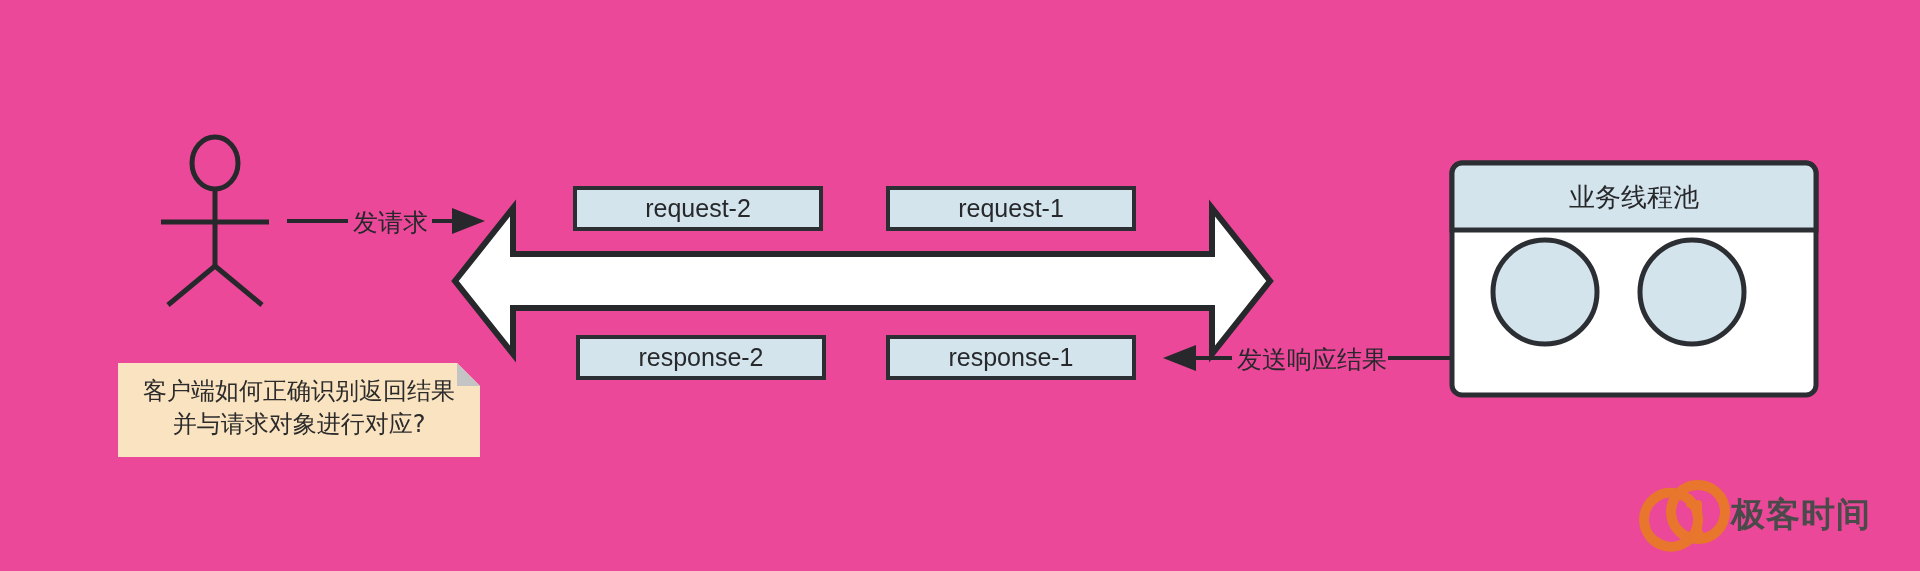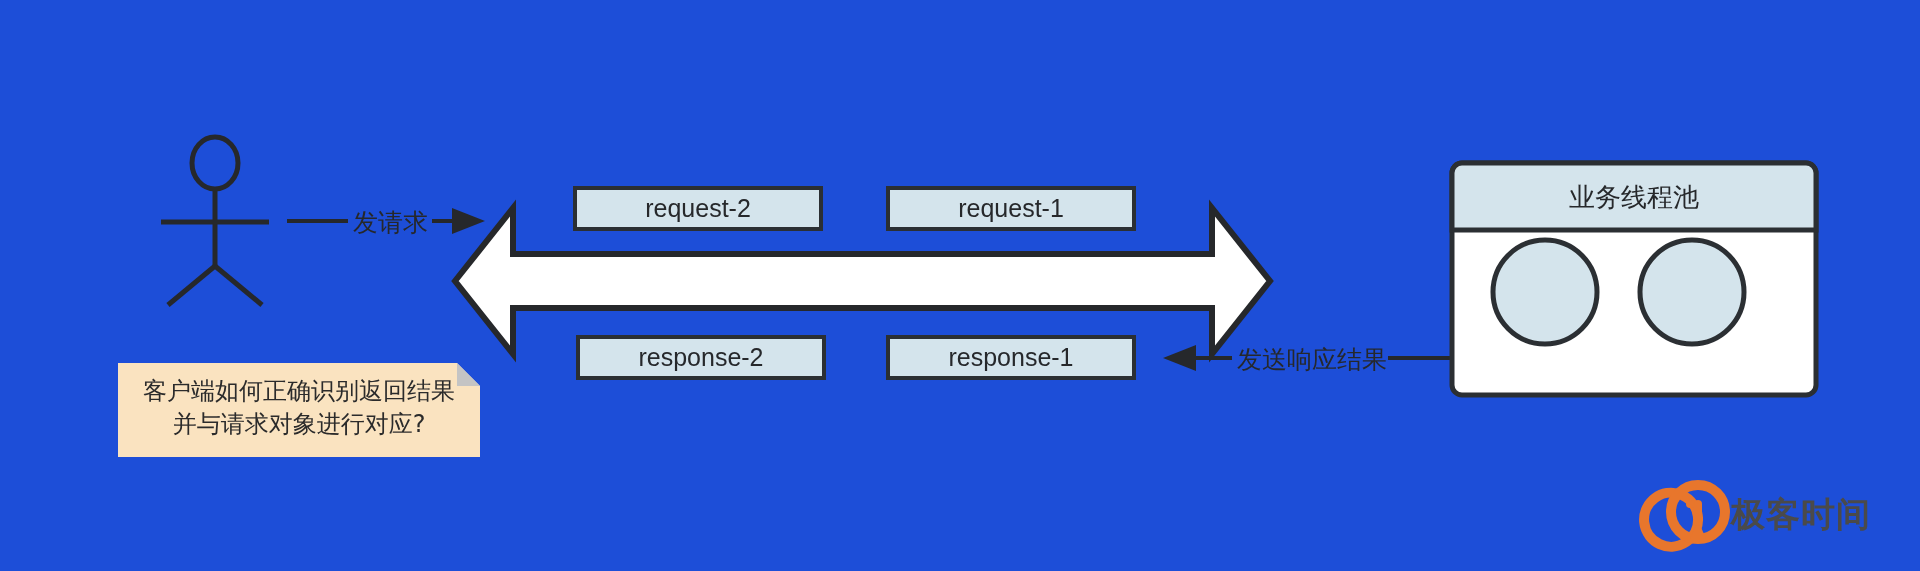--- a/index.html
+++ b/index.html
@@ -8,21 +8,21 @@
     padding: 0;
     background: #ffffff;
   }
   body {
     font-family: "Liberation Sans", "DejaVu Sans", sans-serif;
   }
   #canvas {
     position: relative;
     width: 1920px;
     height: 571px;
-    background: #1d4ed8;
+    background: #ec4899;
     overflow: hidden;
   }
   #canvas svg.layer {
     position: absolute;
     left: 0;
     top: 0;
     width: 1920px;
     height: 571px;
   }
   .box-label {

